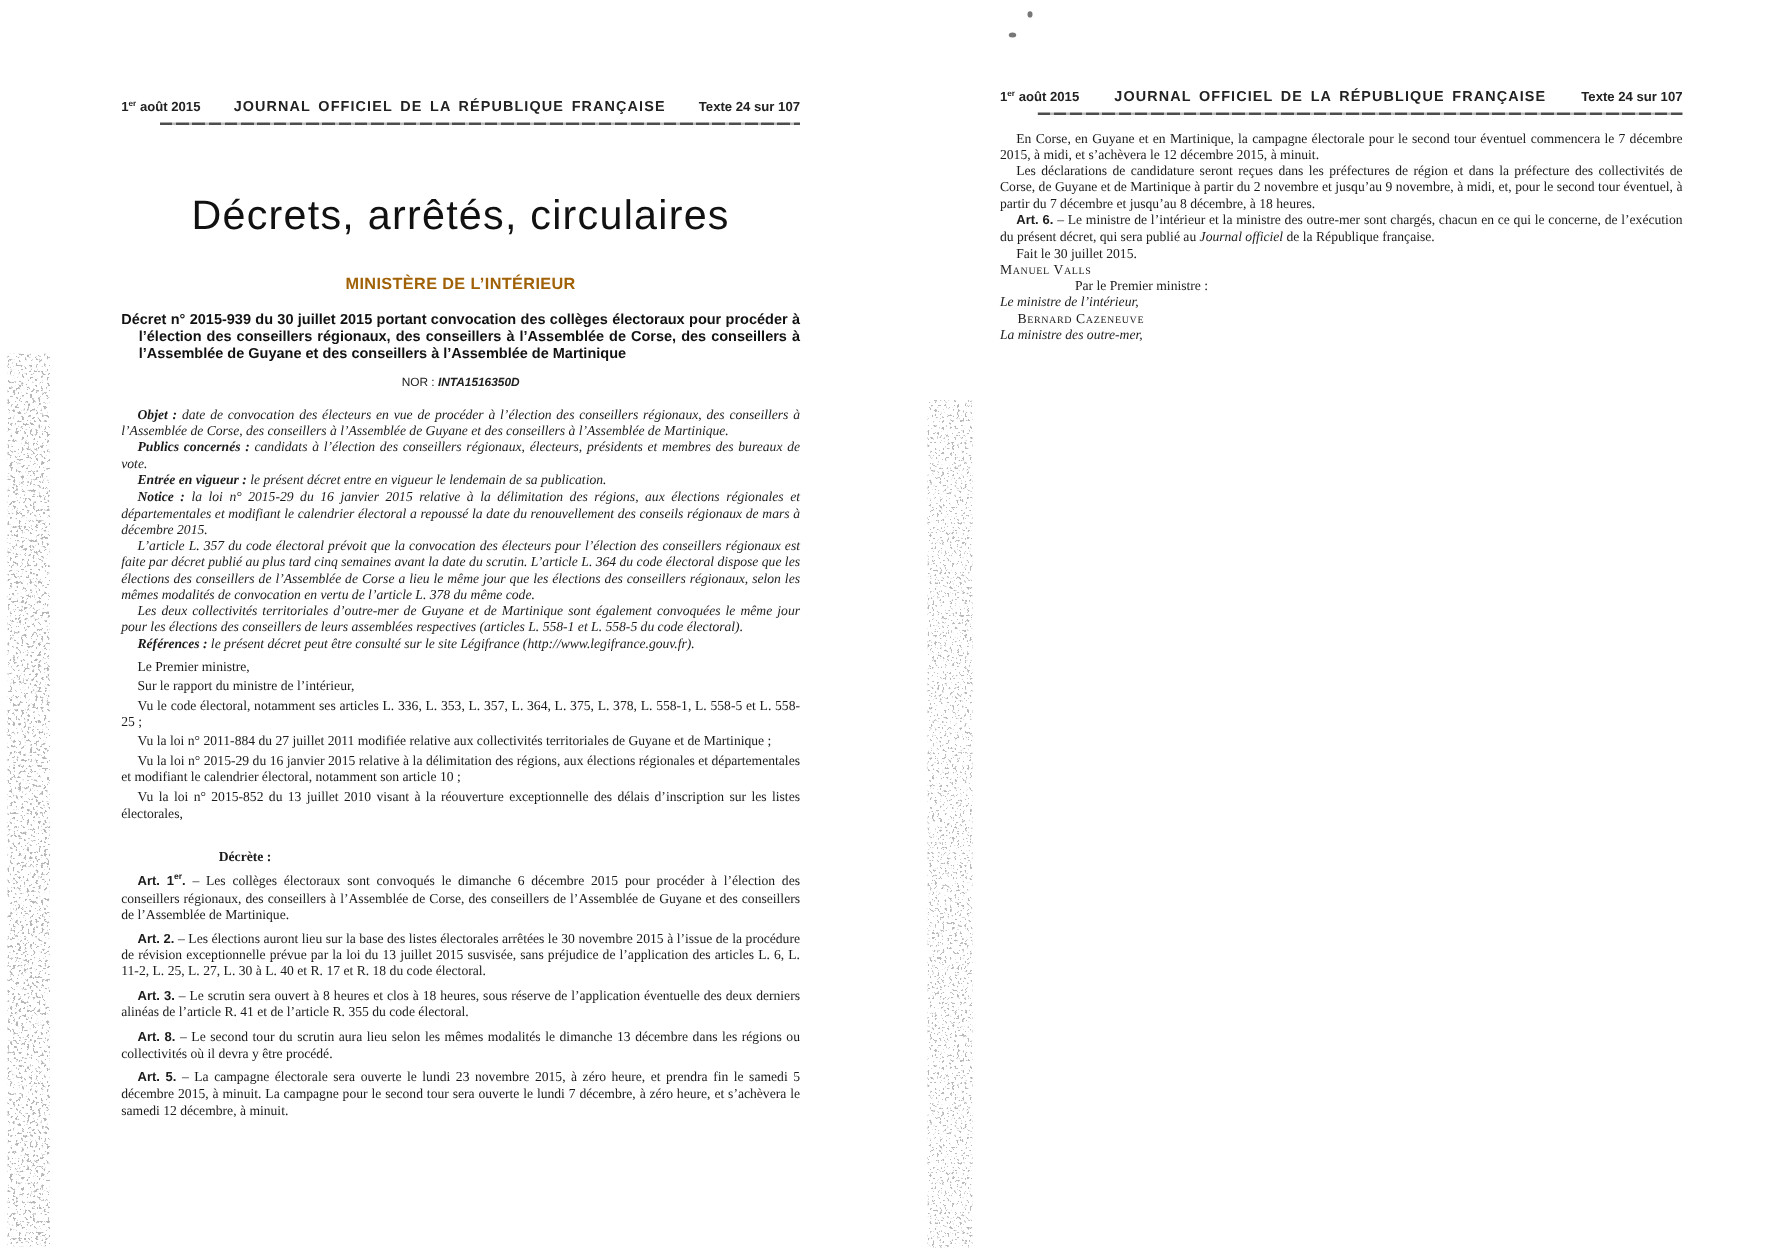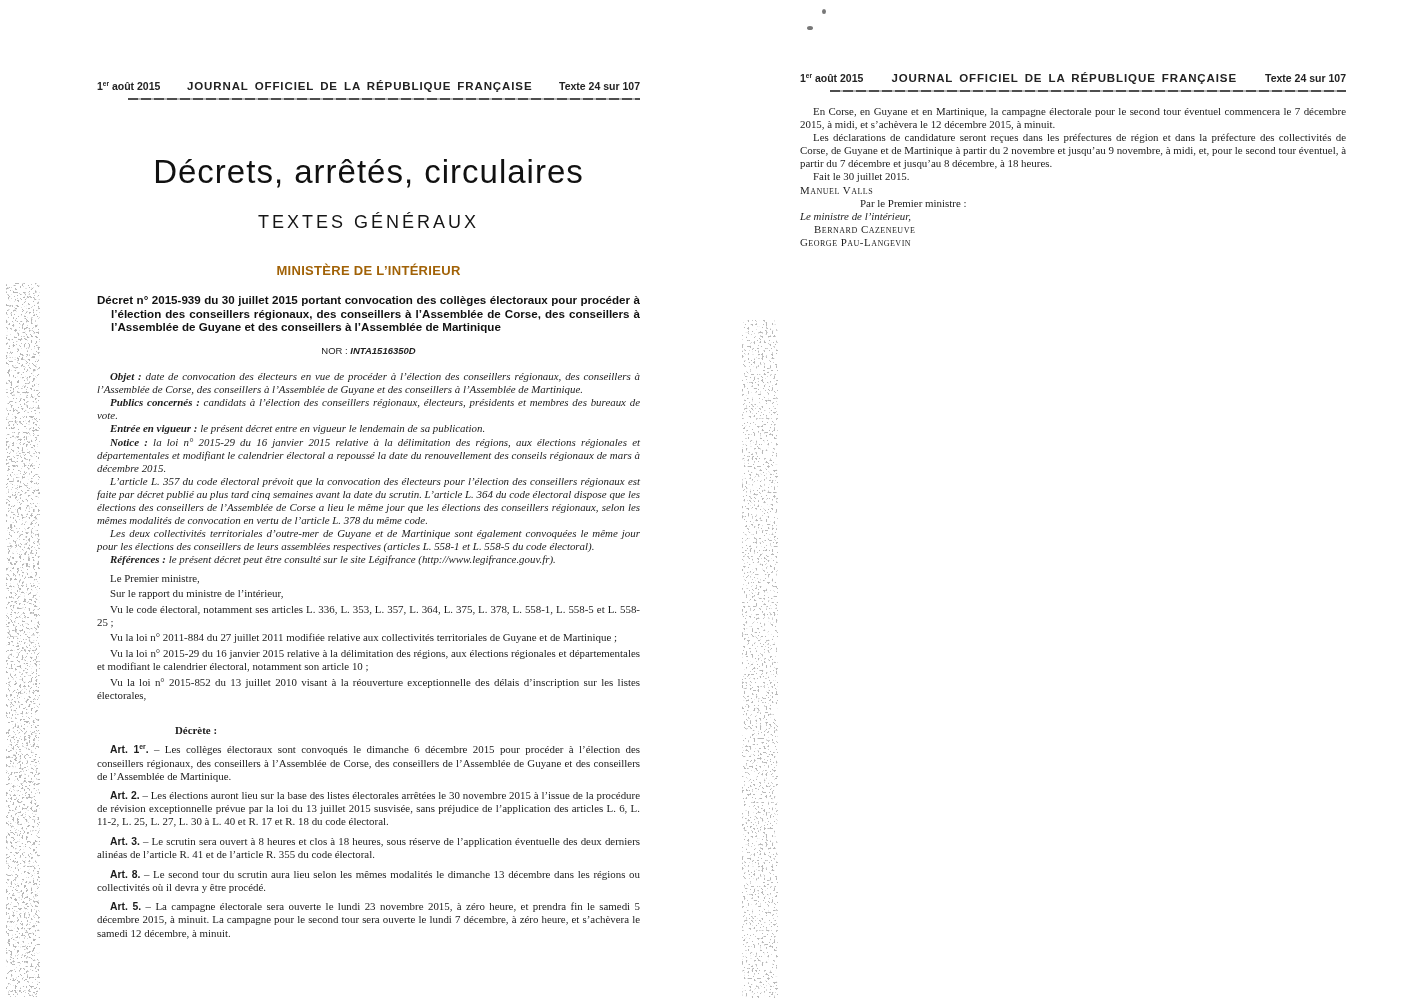--- a/index.html
+++ b/index.html
@@ -65,21 +65,20 @@
 
 <section class="page page-left">
   <header class="page-hdr">
     <span><span>1</span><sup>er</sup><span> août 2015</span></span>
     <span class="jr">JOURNAL OFFICIEL DE LA RÉPUBLIQUE FRANÇAISE</span>
     <span>Texte 24 sur 107</span>
   </header>
   <div class="rule"></div>
 
   <div class="main-title">Décrets, arrêtés, circulaires</div>
-  <div class="gen-title">TEXTES GÉNÉRAUX</div>
   <div class="ministry">MINISTÈRE DE L’INTÉRIEUR</div>
 
   <p class="decree-title">Décret n° 2015-939 du 30 juillet 2015 portant convocation des collèges électoraux pour procéder à l’élection des conseillers régionaux, des conseillers à l’Assemblée de Corse, des conseillers à l’Assemblée de Guyane et des conseillers à l’Assemblée de Martinique</p>
   <p class="nor"><span>NOR : </span><span class="nor-val">INTA1516350D</span></p>
 
   <div class="bodytxt summary">
     <p><span class="lead">Objet :</span><span> date de convocation des électeurs en vue de procéder à l’élection des conseillers régionaux, des conseillers à l’Assemblée de Corse, des conseillers à l’Assemblée de Guyane et des conseillers à l’Assemblée de Martinique.</span></p>
     <p><span class="lead">Publics concernés :</span><span> candidats à l’élection des conseillers régionaux, électeurs, présidents et membres des bureaux de vote.</span></p>
     <p><span class="lead">Entrée en vigueur :</span><span> le présent décret entre en vigueur le lendemain de sa publication.</span></p>
     <p><span class="lead">Notice :</span><span> la loi n° 2015-29 du 16 janvier 2015 relative à la délimitation des régions, aux élections régionales et départementales et modifiant le calendrier électoral a repoussé la date du renouvellement des conseils régionaux de mars à décembre 2015.</span></p>
@@ -114,26 +113,27 @@
   <header class="page-hdr">
     <span><span>1</span><sup>er</sup><span> août 2015</span></span>
     <span class="jr">JOURNAL OFFICIEL DE LA RÉPUBLIQUE FRANÇAISE</span>
     <span>Texte 24 sur 107</span>
   </header>
   <div class="rule"></div>
 
   <div class="bodytxt pr-body">
     <p>En Corse, en Guyane et en Martinique, la campagne électorale pour le second tour éventuel commencera le 7 décembre 2015, à midi, et s’achèvera le 12 décembre 2015, à minuit.</p>
     <p>Les déclarations de candidature seront reçues dans les préfectures de région et dans la préfecture des collectivités de Corse, de Guyane et de Martinique à partir du 2 novembre et jusqu’au 9 novembre, à midi, et, pour le second tour éventuel, à partir du 7 décembre et jusqu’au 8 décembre, à 18 heures.</p>
+    <p class="art6"><span class="art-lead">Art. 6.</span><span> – Le ministre de l’intérieur et la ministre des outre-mer sont chargés, chacun en ce qui le concerne, de l’exécution du présent décret, qui sera publié au </span><i>Journal officiel</i><span> de la République française.</span></p>
     <p class="fait">Fait le 30 juillet 2015.</p>
     <p class="sig-valls sc">Manuel Valls</p>
     <p class="by-pm">Par le Premier ministre :</p>
     <p class="role-int">Le ministre de l’intérieur,</p>
     <p class="name-int sc">Bernard Cazeneuve</p>
-    <p class="name-om sc">George Pau-Langevin</p>
+    <p class="role-om">La ministre des outre-mer,</p>
   </div>
 </section>
 
 <svg width="0" height="0" style="position:absolute" aria-hidden="true">
   <defs>
     <filter id="grainA" x="0" y="0" width="100%" height="100%">
       <feTurbulence type="fractalNoise" baseFrequency="0.45" numOctaves="3" seed="3" stitchTiles="stitch"></feTurbulence>
       <feColorMatrix type="matrix" values="0 0 0 0 0.2  0 0 0 0 0.2  0 0 0 0 0.2  0 0 0 14 -8.4"></feColorMatrix>
     </filter>
     <filter id="grainB" x="0" y="0" width="100%" height="100%">

